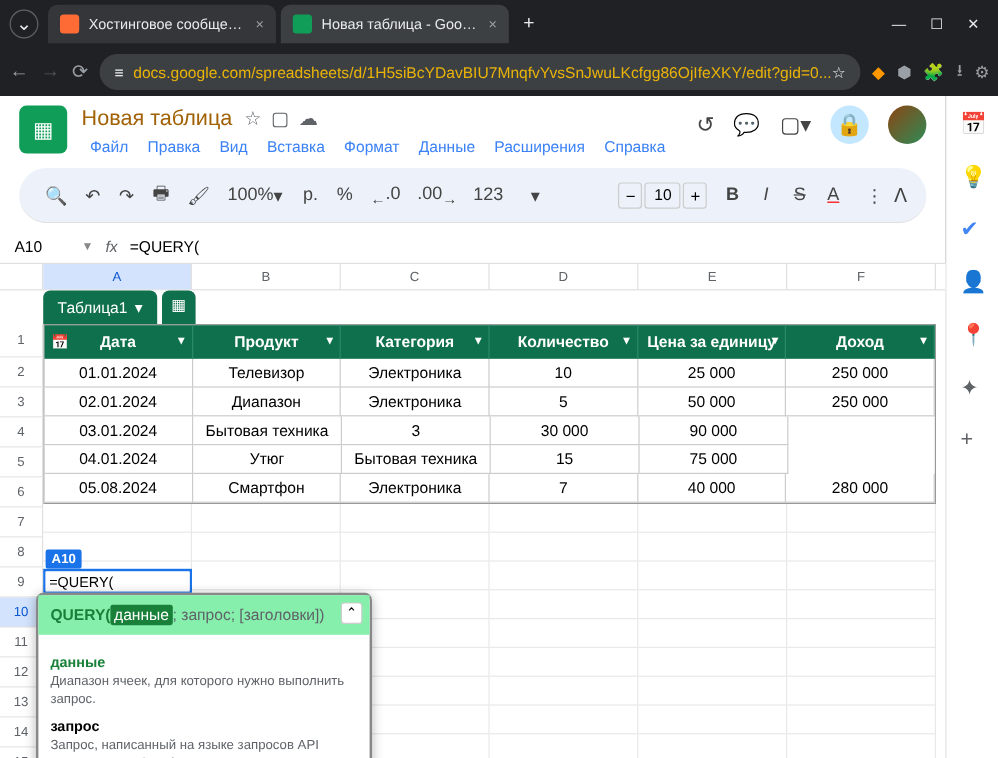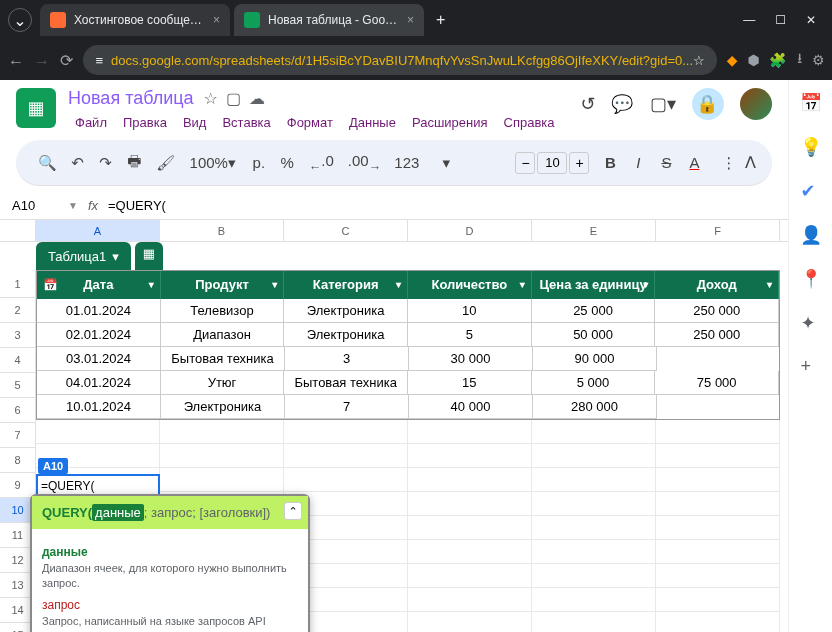--- a/index.html
+++ b/index.html
@@ -16,24 +16,24 @@
 .addrbar{height:40px;background:#202124;display:flex;align-items:center;padding:0 8px;gap:10px}
 .nav-btn{color:#9aa0a6;width:28px;text-align:center;font-size:16px}
 .url-box{flex:1;background:#3c4043;border-radius:20px;height:30px;display:flex;align-items:center;padding:0 12px;color:#e8eaed;font-size:13px}
 .url-text{flex:1;white-space:nowrap;overflow:hidden;text-overflow:ellipsis;color:#eab308}
 .ext-icon{width:24px;text-align:center;color:#9aa0a6;font-size:14px}
 .app{background:#fff;position:absolute;top:80px;left:0;right:44px;bottom:0;display:flex;flex-direction:column}
 .doc-header{display:flex;align-items:flex-start;padding:8px 16px 0}
 .logo{width:40px;height:40px;background:#0f9d58;border-radius:6px;margin-right:12px;display:flex;align-items:center;justify-content:center;color:#fff;font-size:18px}
 .doc-info{flex:1}
 .doc-title-row{display:flex;align-items:center;gap:10px}
-.doc-title{font-size:18px;color:#8b5cf6}
+.doc-title{font-size:18px;color:#a16207}
 .doc-icons{display:flex;gap:8px;color:#5f6368;font-size:16px}
 .menu-bar{display:flex;gap:2px;margin-top:2px}
-.menu-item{padding:4px 7px;font-size:13px;color:#701a75;border-radius:4px}
+.menu-item{padding:4px 7px;font-size:13px;color:#3b82f6;border-radius:4px}
 .header-right{display:flex;align-items:center;gap:16px;color:#444;font-size:18px}
 .avatar{width:32px;height:32px;border-radius:50%;background:linear-gradient(135deg,#8b4513,#2e8b57)}
 .share-avatar{width:32px;height:32px;border-radius:50%;background:#c3e7ff;display:flex;align-items:center;justify-content:center;font-size:18px}
 .toolbar{display:flex;align-items:center;padding:6px 16px;gap:4px;border-bottom:1px solid #e0e0e0;background:#edf2fa;border-radius:24px;margin:6px 16px}
 .tb-btn{padding:4px 6px;color:#444;font-size:15px;min-width:24px;text-align:center}
 .tb-sep{width:1px}
 .zoom-box{display:flex;align-items:center;border:none}
 .font-size-box{display:flex;align-items:center;gap:2px}
 .fs-btn{width:20px;height:22px;border:1px solid #ccc;text-align:center;line-height:20px;font-size:14px;border-radius:3px}
 .fs-val{width:30px;height:22px;border:1px solid #ccc;text-align:center;line-height:20px;font-size:13px;border-radius:3px}
@@ -59,21 +59,21 @@
 .hdr-cell{width:124px;border-right:1px solid #2a8a68;padding:0 6px;line-height:28px;font-size:13px;text-align:center;font-weight:bold;position:relative;display:flex;align-items:center;justify-content:center}
 .hdr-caret{position:absolute;right:6px;font-size:10px}
 .hdr-icon{position:absolute;left:6px;font-size:12px}
 .data-row .cell{border-color:#ccc}
 .tbl-wrap{border:1px solid #999;margin-left:36px;width:744px}
 .row-num-col{position:absolute;left:0;top:0}
 .a10-badge{position:absolute;left:38px;top:216px;background:#1a73e8;color:#fff;font-size:11px;padding:2px 5px;border-radius:2px;font-weight:bold}
 .active-cell{position:absolute;left:36px;top:232px;width:124px;height:20px;border:2px solid #1a73e8;background:#fff}
 .active-cell input{width:100%;height:100%;border:none;outline:none;font-size:12px;padding:0 3px}
 .formula-help{position:absolute;left:30px;top:252px;width:280px;background:#fff;border:2px solid #888;border-radius:6px;box-shadow:0 2px 10px rgba(0,0,0,0.3);padding:0;z-index:10}
-.help-sig{background:#bef264;padding:8px 10px;font-size:13px;font-family:monospace;display:flex;align-items:center;position:relative}
+.help-sig{background:#86efac;padding:8px 10px;font-size:13px;font-family:monospace;display:flex;align-items:center;position:relative}
 .help-sig-main{color:#188038;font-weight:bold}
 .help-sig-hl{background:#188038;color:#fff;padding:1px 3px;border-radius:2px}
 .help-sig-rest{color:#5f6368}
 .help-collapse{position:absolute;right:6px;top:6px;border:1px solid #ccc;border-radius:3px;width:18px;height:18px;text-align:center;font-size:11px;line-height:16px;background:#fff}
 .help-body{padding:10px;font-size:12px;color:#5f6368}
 .help-param-name{color:#188038;font-weight:bold;font-size:12px;margin-top:6px}
 .help-param-desc{font-size:11px;margin-top:2px;line-height:1.4}
 .side-panel{position:absolute;right:0;top:80px;width:44px;bottom:0;background:#fff;border-left:1px solid #eee;display:flex;flex-direction:column;align-items:center;padding-top:12px;gap:24px}
 .side-icon{width:20px;height:20px;font-size:18px}
 .plain-rows{margin-left:0}
@@ -280,25 +280,25 @@
               <div class="cell">Бытовая техника</div>
               <div class="cell">3</div>
               <div class="cell">30 000</div>
               <div class="cell">90 000</div>
             </div>
             <div class="row data-row">
               <div class="cell">04.01.2024</div>
               <div class="cell">Утюг</div>
               <div class="cell">Бытовая техника</div>
               <div class="cell">15</div>
-              <div class="cell">5 000</div>
               <div class="cell">75 000</div>
             </div>
             <div class="row data-row">
-              <div class="cell">10.01.2024</div>
+              <div class="cell">05.08.2024</div>
+              <div class="cell">Смартфон</div>
               <div class="cell">Электроника</div>
               <div class="cell">7</div>
               <div class="cell">40 000</div>
               <div class="cell">280 000</div>
             </div>
           </div>
       </div>
 
       <div class="plain-rows" id="plain-rows">
           <div class="row" style="margin-left: 36px;">
@@ -383,21 +383,21 @@
       <div class="formula-help">
         <div class="help-sig">
           <span class="help-sig-main">QUERY(</span>
             <span class="help-sig-hl">данные</span>
             <span class="help-sig-rest">; запрос; [заголовки])</span>
           <span class="help-collapse">⌃</span>
         </div>
         <div class="help-body">
           <div class="help-param-name">данные</div>
           <div class="help-param-desc">Диапазон ячеек, для которого нужно выполнить запрос.</div>
-          <div class="help-param-name" style="color:#b91c1c;font-weight:normal">запрос</div>
+          <div class="help-param-name" style="color:#000000;font-weight:bold">запрос</div>
           <div class="help-param-desc">Запрос, написанный на языке запросов API визуализации Google.</div>
 
         </div>
       </div>
     </div>
   </div>
 </div>
 
 <div class="side-panel">
   <span class="side-icon" style="color:#4285f4">📅</span>

